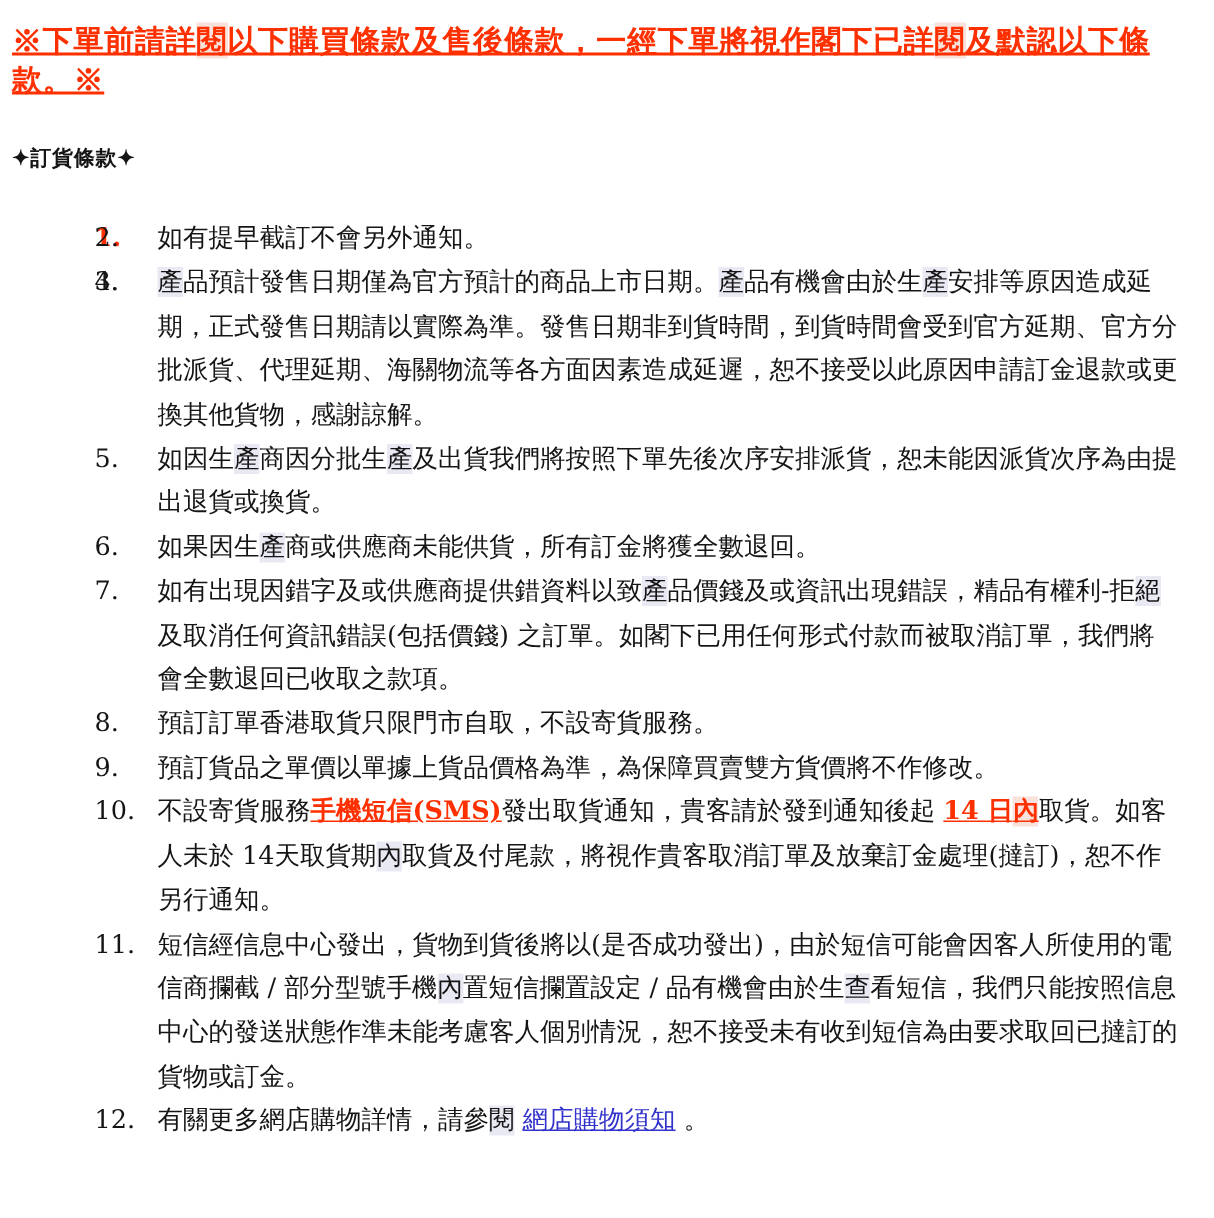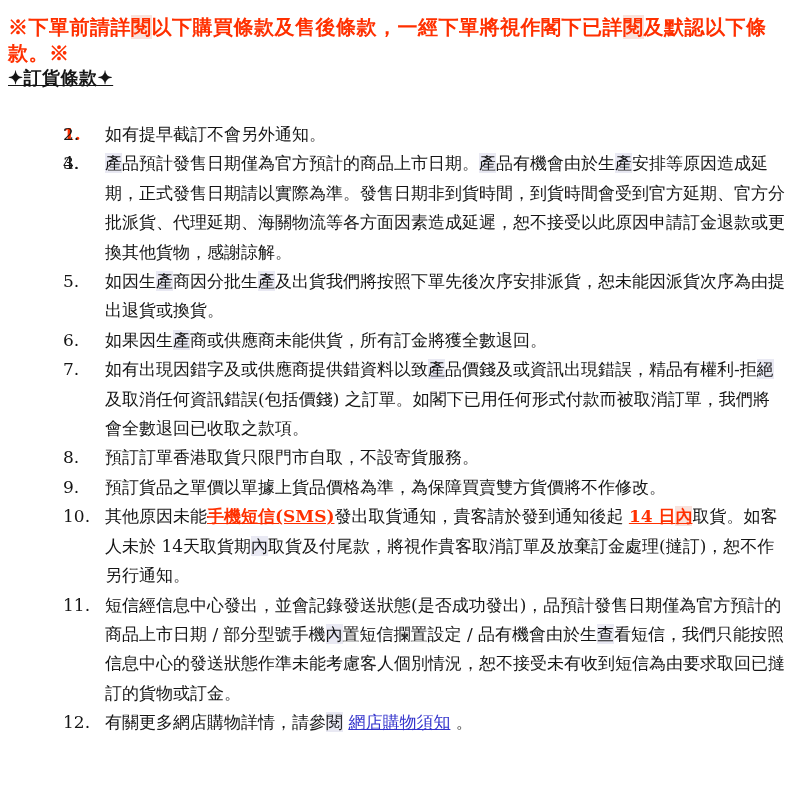--- a/index.html
+++ b/index.html
@@ -18,28 +18,29 @@
     font-family: "DejaVu Serif", "Liberation Serif", serif;
     overflow: hidden;
   }
   .page { padding: 14px 10px 0 8px; }
 
   .warning-header {
     color: var(--red);
     font-weight: bold;
     font-size: 20px;
     line-height: 26px;
+    text-decoration: underline;
     letter-spacing: 0.5px;
   }
   .warning-header .hl { background: var(--hlred); }
 
   .section-title {
-    font-size: 18px;
+    margin-top: 31px;
+    font-size: 14px;
     font-weight: bold;
-    text-decoration: underline;
     letter-spacing: 0.5px;
   }
 
   .terms { margin-top: 30px; }
   .term {
     position: relative;
     padding-left: 97px;
     padding-right: 14px;
     font-size: 17px;
     line-height: 29.4px;
@@ -86,18 +87,18 @@
   <div class="terms">
       <div class="term em"><span class="num">1.</span></div>
       <div class="term"><span class="num">2.</span><span><span>如有提早截訂不會另外通知。</span></span></div>
       <div class="term"><span class="num">3.</span></div>
       <div class="term"><span class="num">4.</span><span><span class="hl">產</span><span>品預計發售日期僅為官方預計的商品上市日期。</span><span class="hl">產</span><span>品有機會由於生</span><span class="hl">產</span><span>安排等原因造成延期，正式發售日期請以實際為準。發售日期非到貨時間，到貨時間會受到官方延期、官方分批派貨、代理延期、海關物流等各方面因素造成延遲，恕不接受以此原因申請訂金退款或更換其他貨物，感謝諒解。</span></span></div>
       <div class="term"><span class="num">5.</span><span><span>如因生</span><span class="hl">產</span><span>商因分批生</span><span class="hl">產</span><span>及出貨我們將按照下單先後次序安排派貨，恕未能因派貨次序為由提出退貨或換貨。</span></span></div>
       <div class="term"><span class="num">6.</span><span><span>如果因生</span><span class="hl">產</span><span>商或供應商未能供貨，所有訂金將獲全數退回。</span></span></div>
       <div class="term"><span class="num">7.</span><span><span>如有出現因錯字及或供應商提供錯資料以致</span><span class="hl">產</span><span>品價錢及或資訊出現錯誤，精品有權利-拒</span><span class="hl">絕</span><span>及取消任何資訊錯誤(包括價錢) 之訂單。如閣下已用任何形式付款而被取消訂單，我們將會全數退回已收取之款項。</span></span></div>
       <div class="term"><span class="num">8.</span><span><span>預訂訂單香港取貨只限門市自取，不設寄貨服務。</span></span></div>
       <div class="term"><span class="num">9.</span><span><span>預訂貨品之單價以單據上貨品價格為準，為保障買賣雙方貨價將不作修改。</span></span></div>
-      <div class="term"><span class="num">10.</span><span><span>其他原因未能</span><span class="redu">手機短信(SMS)</span><span>發出取貨通知，貴客請於發到通知後起 </span><span class="redu">14 日</span><span class="redhl">內</span><span>取貨。如客人未於 14天取貨期</span><span class="hl">內</span><span>取貨及付尾款，將視作貴客取消訂單及放棄訂金處理(撻訂)，恕不作另行通知。</span></span></div>
-      <div class="term"><span class="num">11.</span><span><span>短信經信息中心發出，並會記錄發送狀態(是否成功發出)，品預計發售日期僅為官方預計的商品上市日期 / 部分型號手機</span><span class="hl">內</span><span>置短信攔置設定 / 品有機會由於生</span><span class="hl">查</span><span>看短信，我們只能按照信息中心的發送狀態作準未能考慮客人個別情況，恕不接受未有收到短信為由要求取回已撻訂的貨物或訂金。</span></span></div>
+      <div class="term"><span class="num">10.</span><span><span>不設寄貨服務</span><span class="redu">手機短信(SMS)</span><span>發出取貨通知，貴客請於發到通知後起 </span><span class="redu">14 日</span><span class="redhl">內</span><span>取貨。如客人未於 14天取貨期</span><span class="hl">內</span><span>取貨及付尾款，將視作貴客取消訂單及放棄訂金處理(撻訂)，恕不作另行通知。</span></span></div>
+      <div class="term"><span class="num">11.</span><span><span>短信經信息中心發出，貨物到貨後將以(是否成功發出)，由於短信可能會因客人所使用的電信商攔截 / 部分型號手機</span><span class="hl">內</span><span>置短信攔置設定 / 品有機會由於生</span><span class="hl">查</span><span>看短信，我們只能按照信息中心的發送狀態作準未能考慮客人個別情況，恕不接受未有收到短信為由要求取回已撻訂的貨物或訂金。</span></span></div>
       <div class="term"><span class="num">12.</span><span><span>有關更多網店購物詳情，請參</span><span class="hl">閱</span><span> </span><a href="#" class="link">網店購物須知</a><span> 。</span></span></div>
     </div>
 
 </div>
 
 </body></html>

